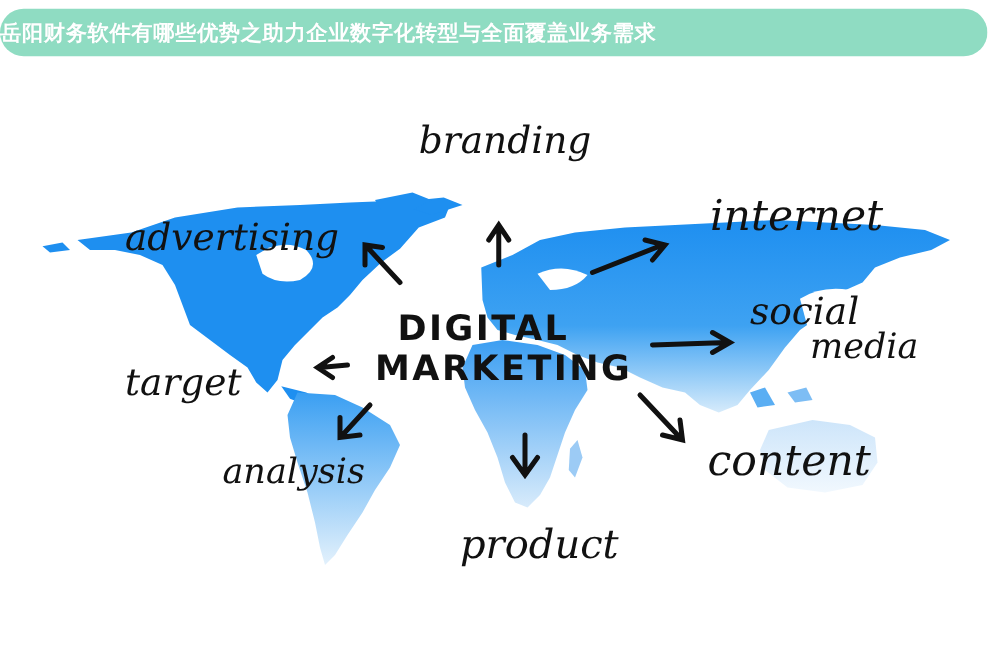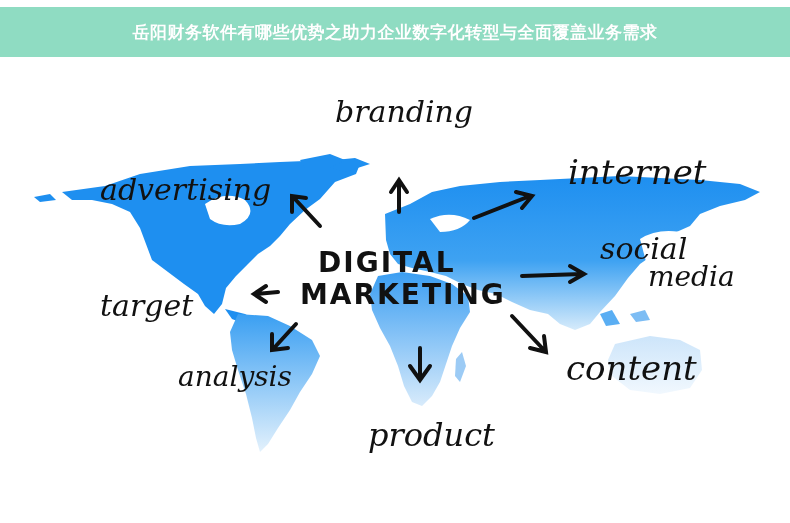--- a/index.html
+++ b/index.html
@@ -1,19 +1,19 @@
 <!DOCTYPE html>
 <html><head>
 <meta charset="utf-8">
 <style>
   html, body { margin:0; padding:0; background:#ffffff; }
   body { width:790px; height:523px; position:relative; overflow:hidden; font-family:"DejaVu Sans", sans-serif; }
   .banner {
-    position:absolute; left:0; top:7px; width:790px; height:50px;
-    background:#8fdcc2; display:flex; align-items:center; justify-content:center;
+    position:absolute; left:0; top:7px; width:790px; height:38px;
+    background:#8fdcc2; display:flex; align-items:center; justify-content:flex-start;border-radius:19px;
   }
   .banner-title {
     color:#ffffff; font-family:"DejaVu Sans", sans-serif; font-weight:bold;
     font-size:17px; letter-spacing:0.5px; text-shadow:0 0 1px rgba(0,0,0,0.05);
   }
   .illustration { position:absolute; left:0; top:31px; width:790px; height:478px;margin-top:28px; }
   .illustration svg { width:790px; height:478px; display:block; }
   .hw {
     font-family:"DejaVu Serif", serif; fill:#111111; font-style:italic;
   }

